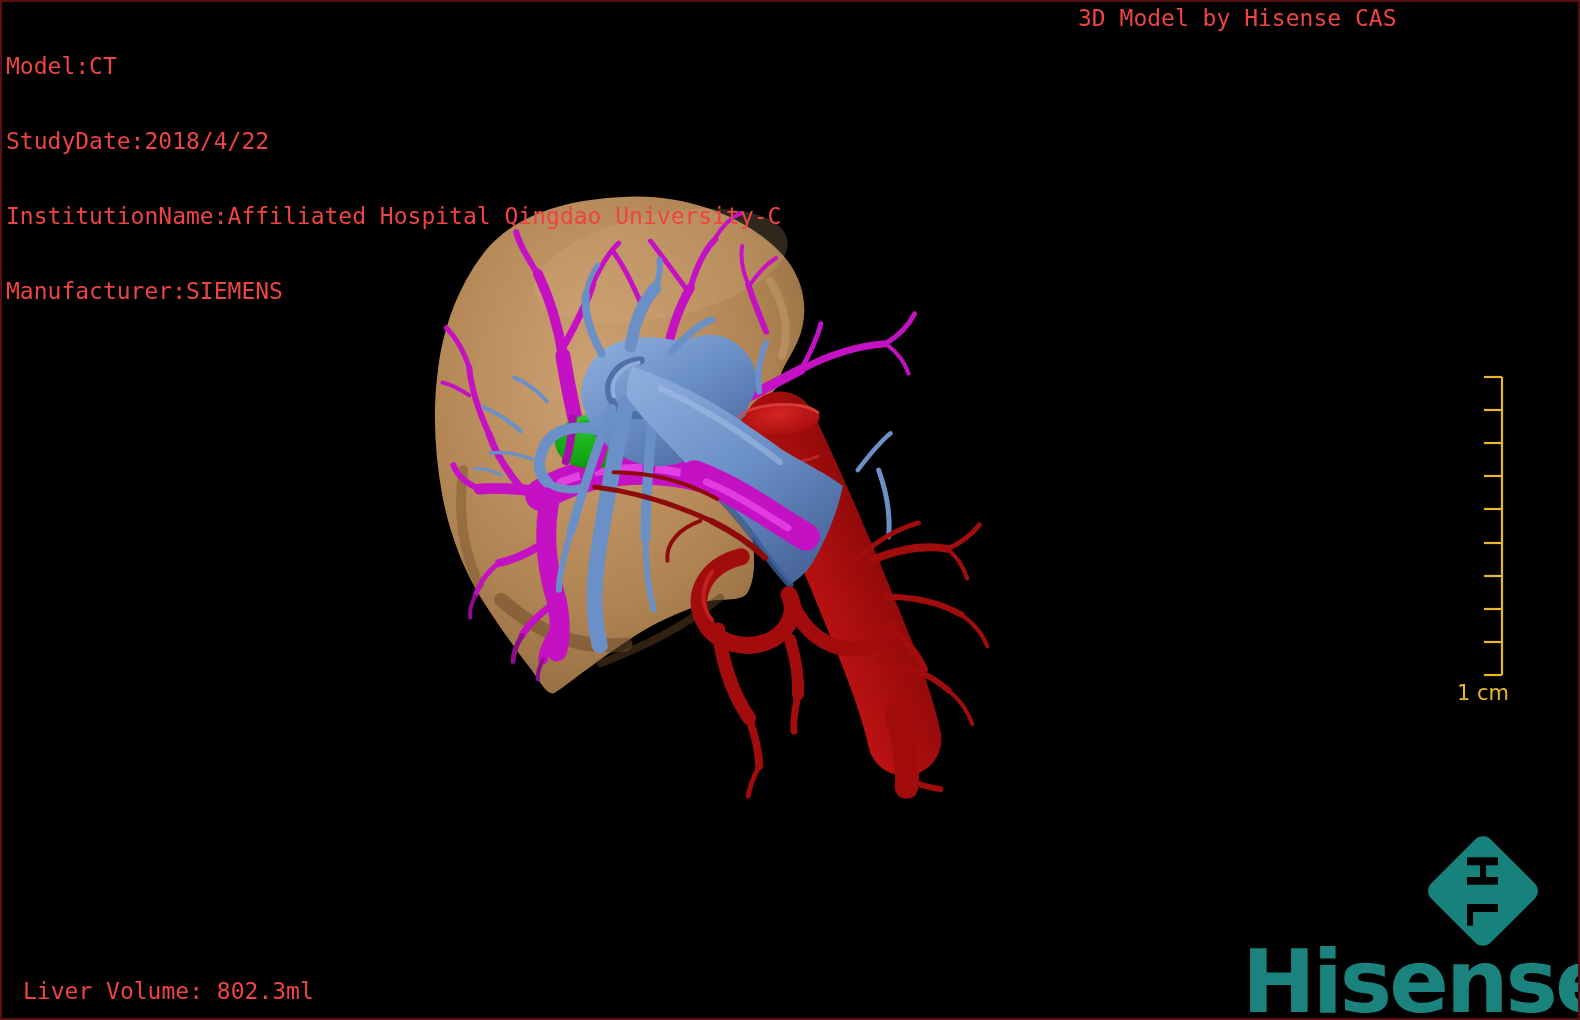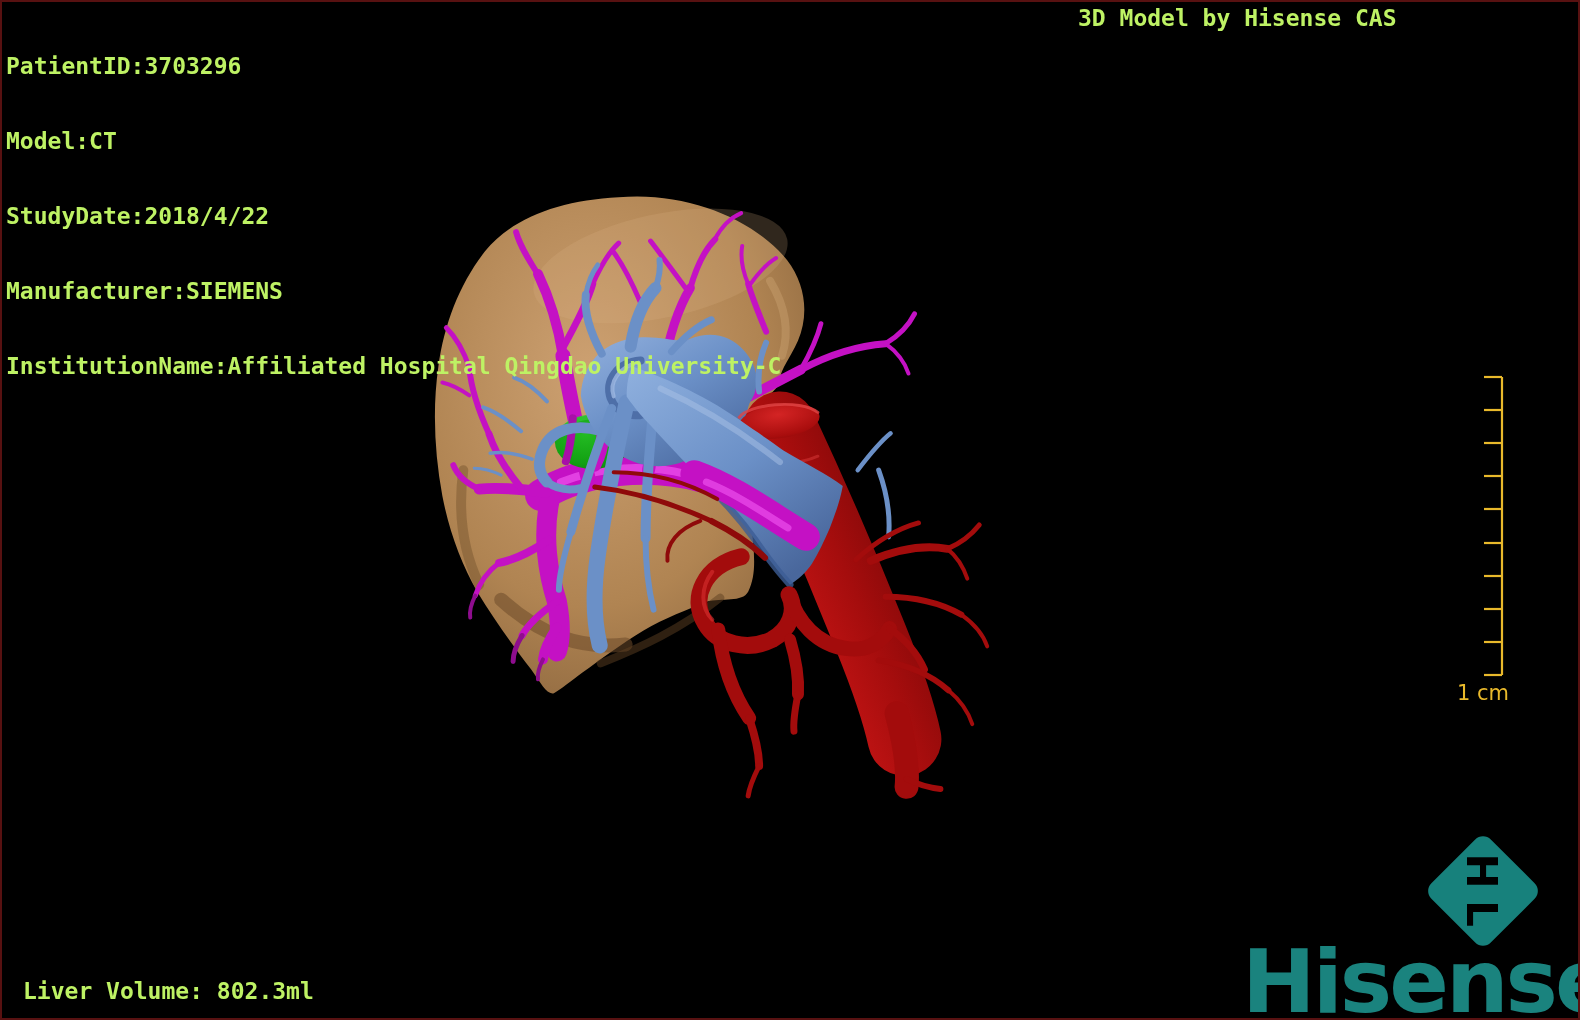--- a/index.html
+++ b/index.html
@@ -6,21 +6,21 @@
   .viewport{
     position:relative;
     width:1580px;height:1020px;
     background:#000;
     border:2px solid #581111;
     box-sizing:border-box;
     overflow:hidden;
     font-family:"DejaVu Sans Mono", monospace;
   }
   .model-svg{position:absolute;left:0;top:0;width:100%;height:100%;}
-  .overlay{position:absolute;color:#bef264;font-size:23px;line-height:25px;white-space:pre;font-weight:bold;}
+  .overlay{position:absolute;color:#ef4444;font-size:23px;line-height:25px;white-space:pre;}
   .patient-info{left:4px;top:2px;}
   .scene-title{left:1076px;top:4px;}
   .volume-readout{left:21px;bottom:14px;}
   .scalebar-svg{position:absolute;left:1435px;top:366px;}
   .logo-mark-svg{position:absolute;left:1408px;top:818px;}
   .brand-wordmark{
     position:absolute;left:1240px;top:936px;
     font-family:"DejaVu Sans", sans-serif;
     font-weight:bold;
     font-size:88px;
@@ -192,25 +192,24 @@
       <path d="M 962 615 C 976 625 984 635 988 647" stroke-width="4"></path>
       <path d="M 879 661 C 907 665 931 675 949 691" stroke-width="6"></path>
       <path d="M 949 691 C 961 701 969 713 973 725" stroke-width="4"></path>
       <path d="M 856 560 C 877 541 897 529 919 523" stroke-width="5"></path>
       <path d="M 890 629 C 906 640 918 654 925 670" stroke-width="7"></path>
       <path d="M 712 572 C 700 588 700 608 712 620" stroke="#D83030" stroke-width="4" opacity="0.6"></path>
     </g>
   </svg>
 
   <div class="overlay patient-info">
-    <div>PatientID:3703296</div>
     <div>Model:CT</div>
     <div>StudyDate:2018/4/22</div>
+    <div>InstitutionName:Affiliated Hospital Qingdao University-C</div>
     <div>Manufacturer:SIEMENS</div>
-    <div>InstitutionName:Affiliated Hospital Qingdao University-C</div>
   </div>
 
   <div class="overlay scene-title">3D Model by Hisense CAS</div>
 
   <div class="overlay volume-readout">Liver Volume: 802.3ml</div>
 
   <svg class="scalebar-svg" width="100" height="345" viewBox="0 0 100 345">
     <g stroke="#E9B92B" stroke-width="2.2">
       <line x1="65" y1="9" x2="65" y2="307"></line>
       <line x1="47" y1="9" x2="65" y2="9"></line>

